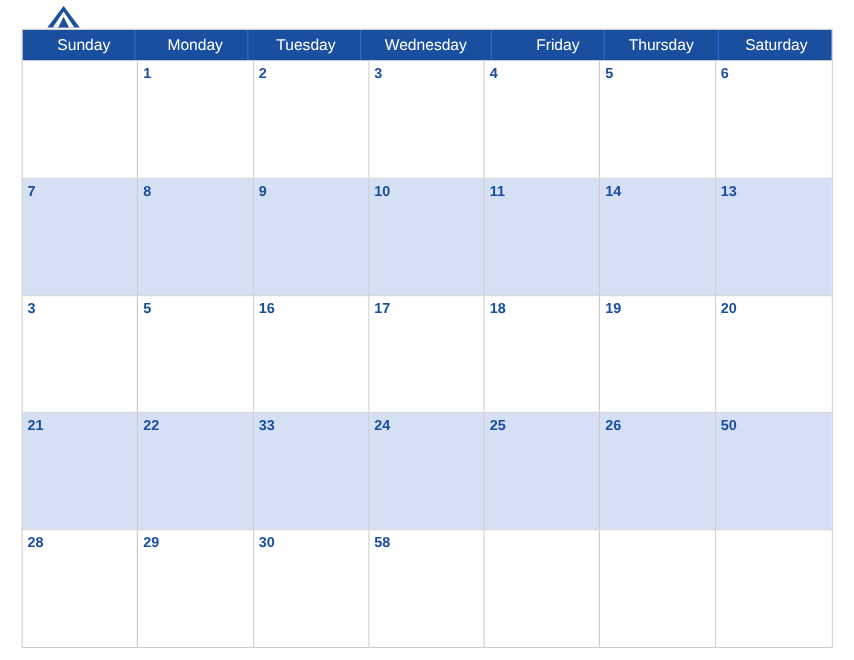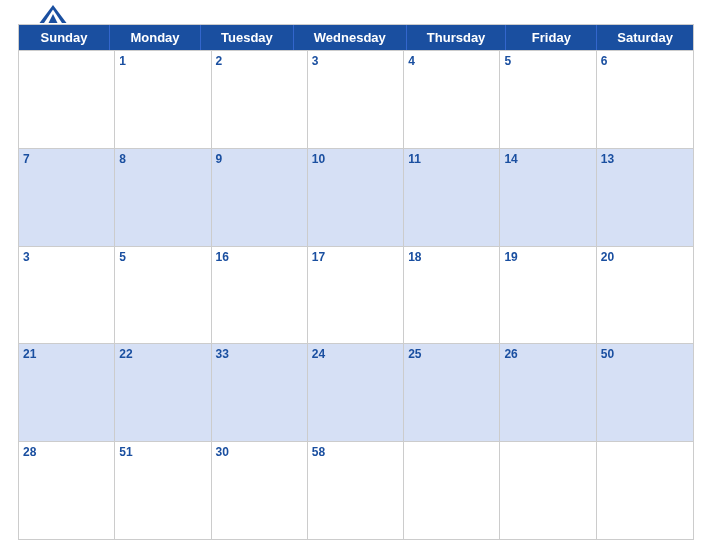--- a/index.html
+++ b/index.html
@@ -69,24 +69,24 @@
       flex-direction: column;
       border: 1px solid #ccc;
     }
     .cal-header {
       display: grid;
       grid-template-columns: repeat(7, 1fr);
       background: #1a4fa0;
     }
     .cal-header-cell {
       color: #fff;
-      text-align: center;
+      text-align: right;
       padding: 5px 20px;
       font-size: 13px;
-      font-weight: bold;
+      font-weight: normal;
       border-right: 1px solid #3366cc;
     }
     .cal-header-cell:last-child {
       border-right: none;
     }
     .cal-body {
       flex: 1;
       display: flex;
       flex-direction: column;
     }
@@ -139,22 +139,22 @@
     <h1 class="month-title"></h1>
     <span class="location"></span>
   </div>
 
   <div class="calendar">
     <div class="cal-header">
     <div class="cal-header-cell">Sunday</div>
         <div class="cal-header-cell">Monday</div>
         <div class="cal-header-cell">Tuesday</div>
         <div class="cal-header-cell">Wednesday</div>
+        <div class="cal-header-cell">Friday</div>
         <div class="cal-header-cell">Thursday</div>
-        <div class="cal-header-cell">Friday</div>
         <div class="cal-header-cell">Saturday</div>
       </div>
     <div class="cal-body">
     <div class="cal-week">
           <div class="cal-cell empty"></div>
           <div class="cal-cell empty">
             <span class="day-num">1</span>
           </div>
           <div class="cal-cell empty">
             <span class="day-num">2</span>
@@ -239,21 +239,21 @@
           </div>
           <div class="cal-cell shaded">
             <span class="day-num">50</span>
           </div>
         </div>
         <div class="cal-week">
           <div class="cal-cell empty">
             <span class="day-num">28</span>
           </div>
           <div class="cal-cell empty">
-            <span class="day-num">51</span>
+            <span class="day-num">29</span>
           </div>
           <div class="cal-cell empty">
             <span class="day-num">30</span>
           </div>
           <div class="cal-cell empty">
             <span class="day-num">58</span>
           </div>
           <div class="cal-cell empty"></div>
           <div class="cal-cell empty"></div>
           <div class="cal-cell empty"></div>

